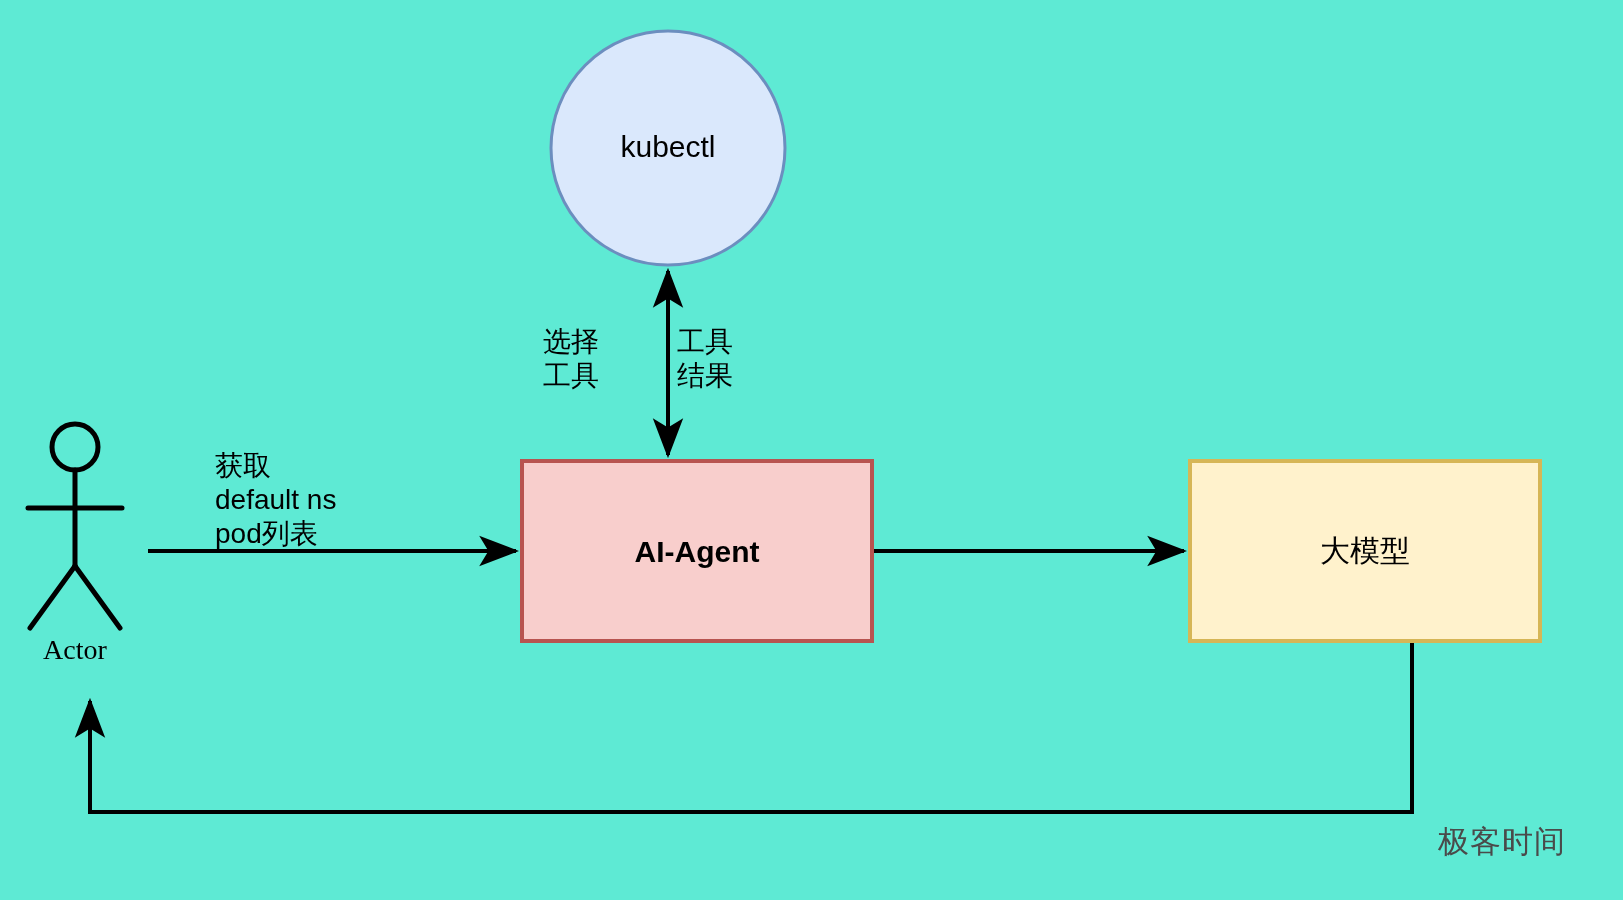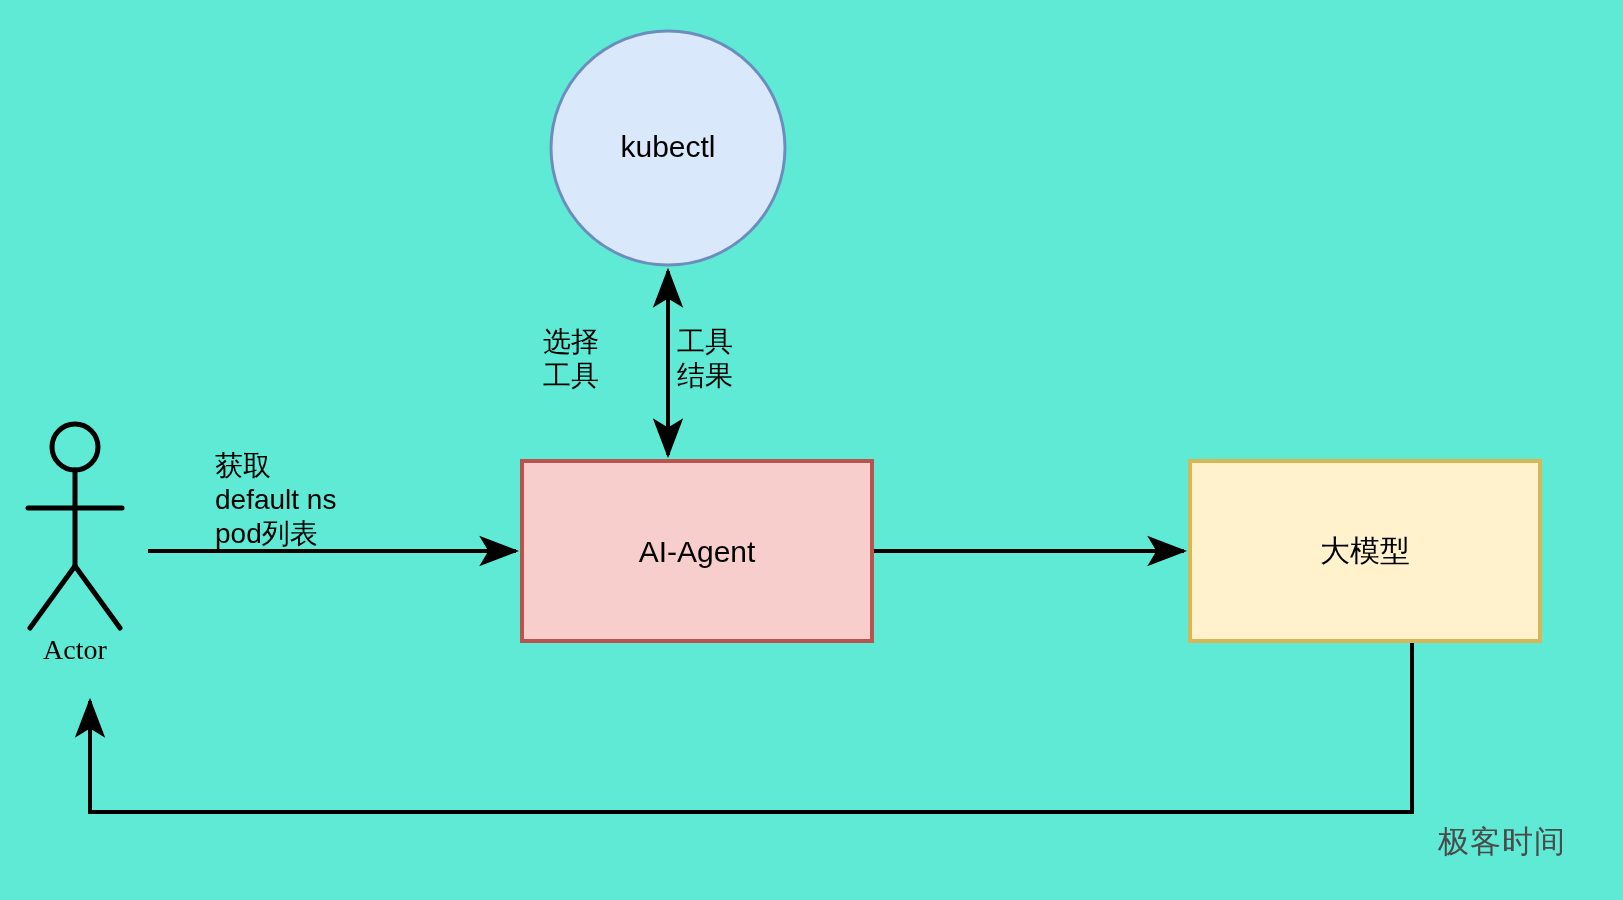--- a/index.html
+++ b/index.html
@@ -45,20 +45,21 @@
     left: 568px;
     top: 128px;
     width: 200px;
     font-size: 30px;
   }
   #label-ai-agent {
     left: 597px;
     top: 533px;
     width: 200px;
     font-size: 30px;
+    font-weight: bold;
   }
   #label-llm {
     left: 1265px;
     top: 532px;
     width: 200px;
     font-size: 30px;
     text-align: center;
   }
   #label-actor {
     left: 5px;

